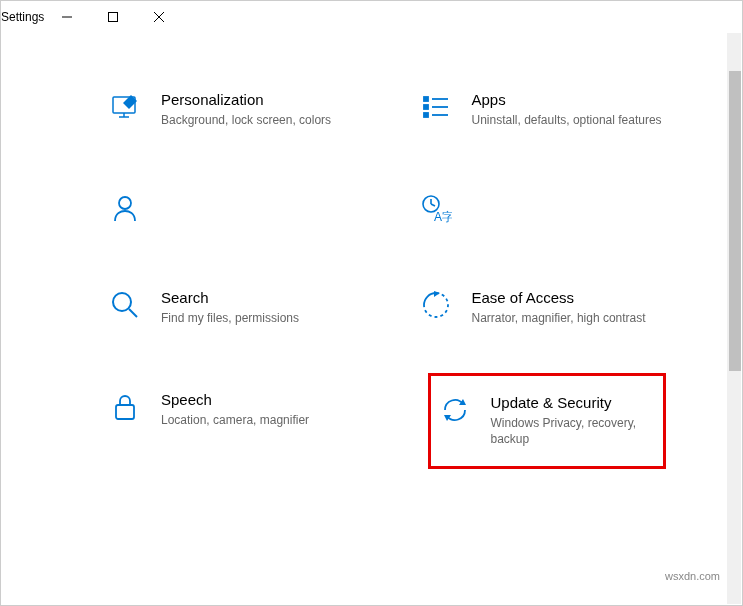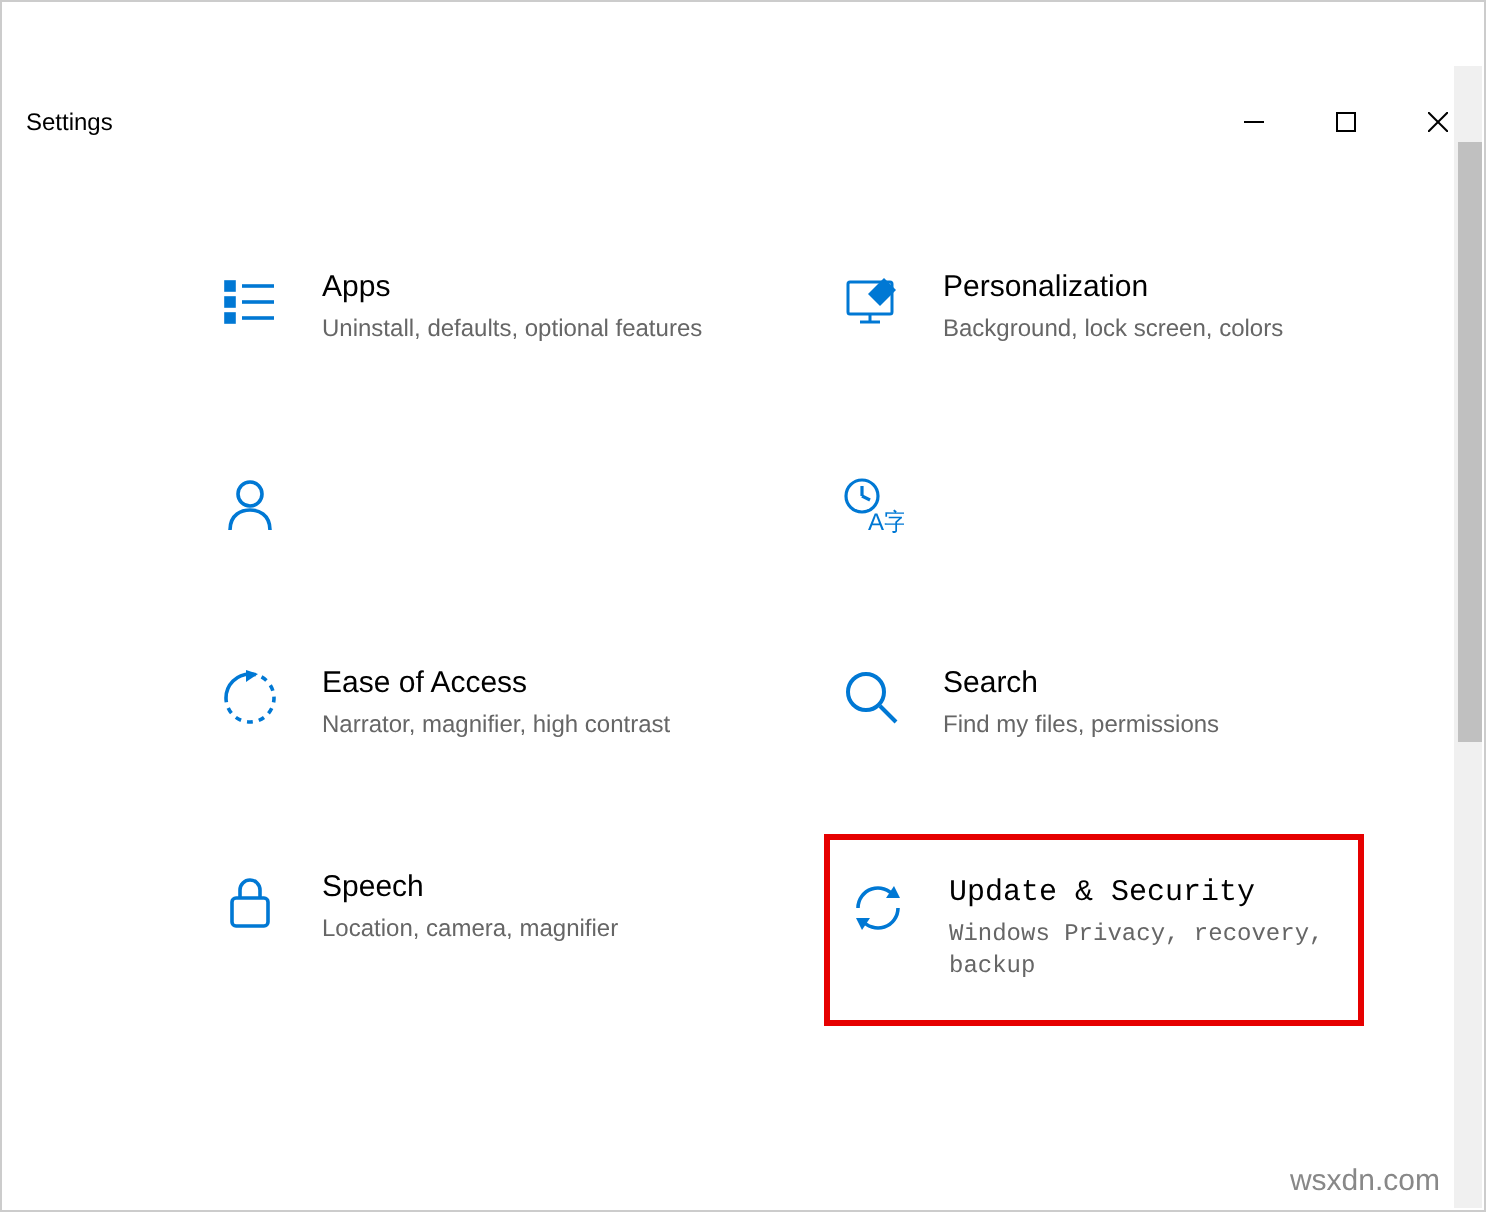--- a/index.html
+++ b/index.html
@@ -9,23 +9,22 @@
       width: 743px;
       height: 606px;
       overflow: hidden;
       position: relative;
       border: 1px solid #ccc;
     }
     .titlebar {
       height: 32px;
       display: flex;
       align-items: center;
-      justify-content: space-between;
-      padding-left: 12px;
-      margin-top: 44px;
+      justify-content: flex-start;
+      padding-left: 0;
     }
     .titlebar-text {
       font-size: 12px;
       color: #000;
     }
     .window-controls {
       display: flex;
     }
     .win-btn {
       width: 46px;
@@ -51,22 +50,21 @@
     .category {
       display: flex;
       align-items: flex-start;
       gap: 20px;
       cursor: pointer;
       padding: 8px;
     }
     .category.highlighted {
       border: 3px solid #e60000;
       padding: 18px 8px;
-      margin: -10px 0;
-      font-family: Liberation Mono, monospace;
+      margin: -10px 16px;
     }
     .cat-icon {
       width: 32px;
       height: 32px;
       flex-shrink: 0;
       color: #ef4444;
     }
     .cat-icon svg { width: 100%; height: 100%; }
     .cat-text { flex: 1; }
     .cat-title {
@@ -90,23 +88,23 @@
     .scrollbar-thumb {
       position: absolute;
       right: 1px;
       top: 70px;
       width: 12px;
       height: 300px;
       background: #c0c0c0;
     }
     .watermark {
       position: absolute;
-      bottom: 6px;
+      bottom: 23px;
       right: 22px;
-      font-size: 15px;
+      font-size: 11px;
       color: #888;
     }
   </style>
 </head>
 <body>
 
 <div class="titlebar">
   <span class="titlebar-text">Settings</span>
   <div class="window-controls">
     <button class="win-btn">
@@ -125,52 +123,52 @@
           <line x1="10" y1="0" x2="0" y2="10" stroke="#000" stroke-width="1"></line>
         </svg>
     </button>
   </div>
 </div>
 
 <div class="content">
 
   <div class="category">
     <div class="cat-icon">
+      <svg viewBox="0 0 32 32" fill="none" stroke="#0078d4" stroke-width="1.5">
+        <rect x="4" y="6" width="22" height="16" rx="1"></rect>
+        <line x1="10" y1="26" x2="20" y2="26"></line>
+        <line x1="15" y1="22" x2="15" y2="26"></line>
+        <path d="M22 4 L28 10 L20 18 L14 12 Z" fill="#0078d4" stroke="none"></path>
+      </svg>
+    </div>
+    <div class="cat-text">
+      <div class="cat-title">Personalization</div>
+      <div class="cat-desc">Background, lock screen, colors</div>
+    </div>
+  </div>
+
+  <div class="category">
+    <div class="cat-icon">
       <svg viewBox="0 0 32 32" fill="none" stroke="#0078d4" stroke-width="1.8">
         <rect x="4" y="6" width="4" height="4" fill="#0078d4"></rect>
         <rect x="4" y="14" width="4" height="4" fill="#0078d4"></rect>
         <rect x="4" y="22" width="4" height="4" fill="#0078d4"></rect>
         <line x1="12" y1="8" x2="28" y2="8"></line>
         <line x1="12" y1="16" x2="28" y2="16"></line>
         <line x1="12" y1="24" x2="28" y2="24"></line>
       </svg>
     </div>
     <div class="cat-text">
       <div class="cat-title">Apps</div>
       <div class="cat-desc">Uninstall, defaults, optional features</div>
     </div>
   </div>
 
   <div class="category">
     <div class="cat-icon">
-      <svg viewBox="0 0 32 32" fill="none" stroke="#0078d4" stroke-width="1.5">
-        <rect x="4" y="6" width="22" height="16" rx="1"></rect>
-        <line x1="10" y1="26" x2="20" y2="26"></line>
-        <line x1="15" y1="22" x2="15" y2="26"></line>
-        <path d="M22 4 L28 10 L20 18 L14 12 Z" fill="#0078d4" stroke="none"></path>
-      </svg>
-    </div>
-    <div class="cat-text">
-      <div class="cat-title">Personalization</div>
-      <div class="cat-desc">Background, lock screen, colors</div>
-    </div>
-  </div>
-
-  <div class="category">
-    <div class="cat-icon">
       <svg viewBox="0 0 32 32" fill="none" stroke="#0078d4" stroke-width="1.8">
         <circle cx="16" cy="10" r="6"></circle>
         <path d="M6 28 C6 20 12 18 16 18 C20 18 26 20 26 28"></path>
       </svg>
     </div>
   </div>
 
   <div class="category">
     <div class="cat-icon">
       <svg viewBox="0 0 32 32" fill="none" stroke="#0078d4" stroke-width="1.6">
@@ -178,42 +176,42 @@
         <line x1="11" y1="6" x2="11" y2="11"></line>
         <line x1="11" y1="11" x2="15" y2="13"></line>
         <text x="14" y="28" font-size="12" fill="#0078d4" stroke="none" font-family="sans-serif">A字</text>
       </svg>
     </div>
   </div>
 
 
   <div class="category">
     <div class="cat-icon">
+      <svg viewBox="0 0 32 32" fill="none" stroke="#0078d4" stroke-width="2">
+        <circle cx="13" cy="13" r="9"></circle>
+        <line x1="20" y1="20" x2="28" y2="28"></line>
+      </svg>
+    </div>
+    <div class="cat-text">
+      <div class="cat-title">Search</div>
+      <div class="cat-desc">Find my files, permissions</div>
+    </div>
+  </div>
+
+  <div class="category">
+    <div class="cat-icon">
       <svg viewBox="0 0 32 32" fill="none" stroke="#0078d4" stroke-width="1.8">
         <path d="M16 4 A12 12 0 1 1 4 16" stroke-dasharray="3 3"></path>
         <path d="M4 16 A12 12 0 0 1 16 4"></path>
         <polygon points="14,2 20,4 14,8" fill="#0078d4" stroke="none"></polygon>
       </svg>
     </div>
     <div class="cat-text">
       <div class="cat-title">Ease of Access</div>
       <div class="cat-desc">Narrator, magnifier, high contrast</div>
-    </div>
-  </div>
-
-  <div class="category">
-    <div class="cat-icon">
-      <svg viewBox="0 0 32 32" fill="none" stroke="#0078d4" stroke-width="2">
-        <circle cx="13" cy="13" r="9"></circle>
-        <line x1="20" y1="20" x2="28" y2="28"></line>
-      </svg>
-    </div>
-    <div class="cat-text">
-      <div class="cat-title">Search</div>
-      <div class="cat-desc">Find my files, permissions</div>
     </div>
   </div>
 
   <div class="category">
     <div class="cat-icon">
       <svg viewBox="0 0 32 32" fill="none" stroke="#0078d4" stroke-width="1.8">
         <rect x="7" y="14" width="18" height="14" rx="2"></rect>
         <path d="M11 14 V10 a5 5 0 0 1 10 0 V14"></path>
       </svg>
     </div>

